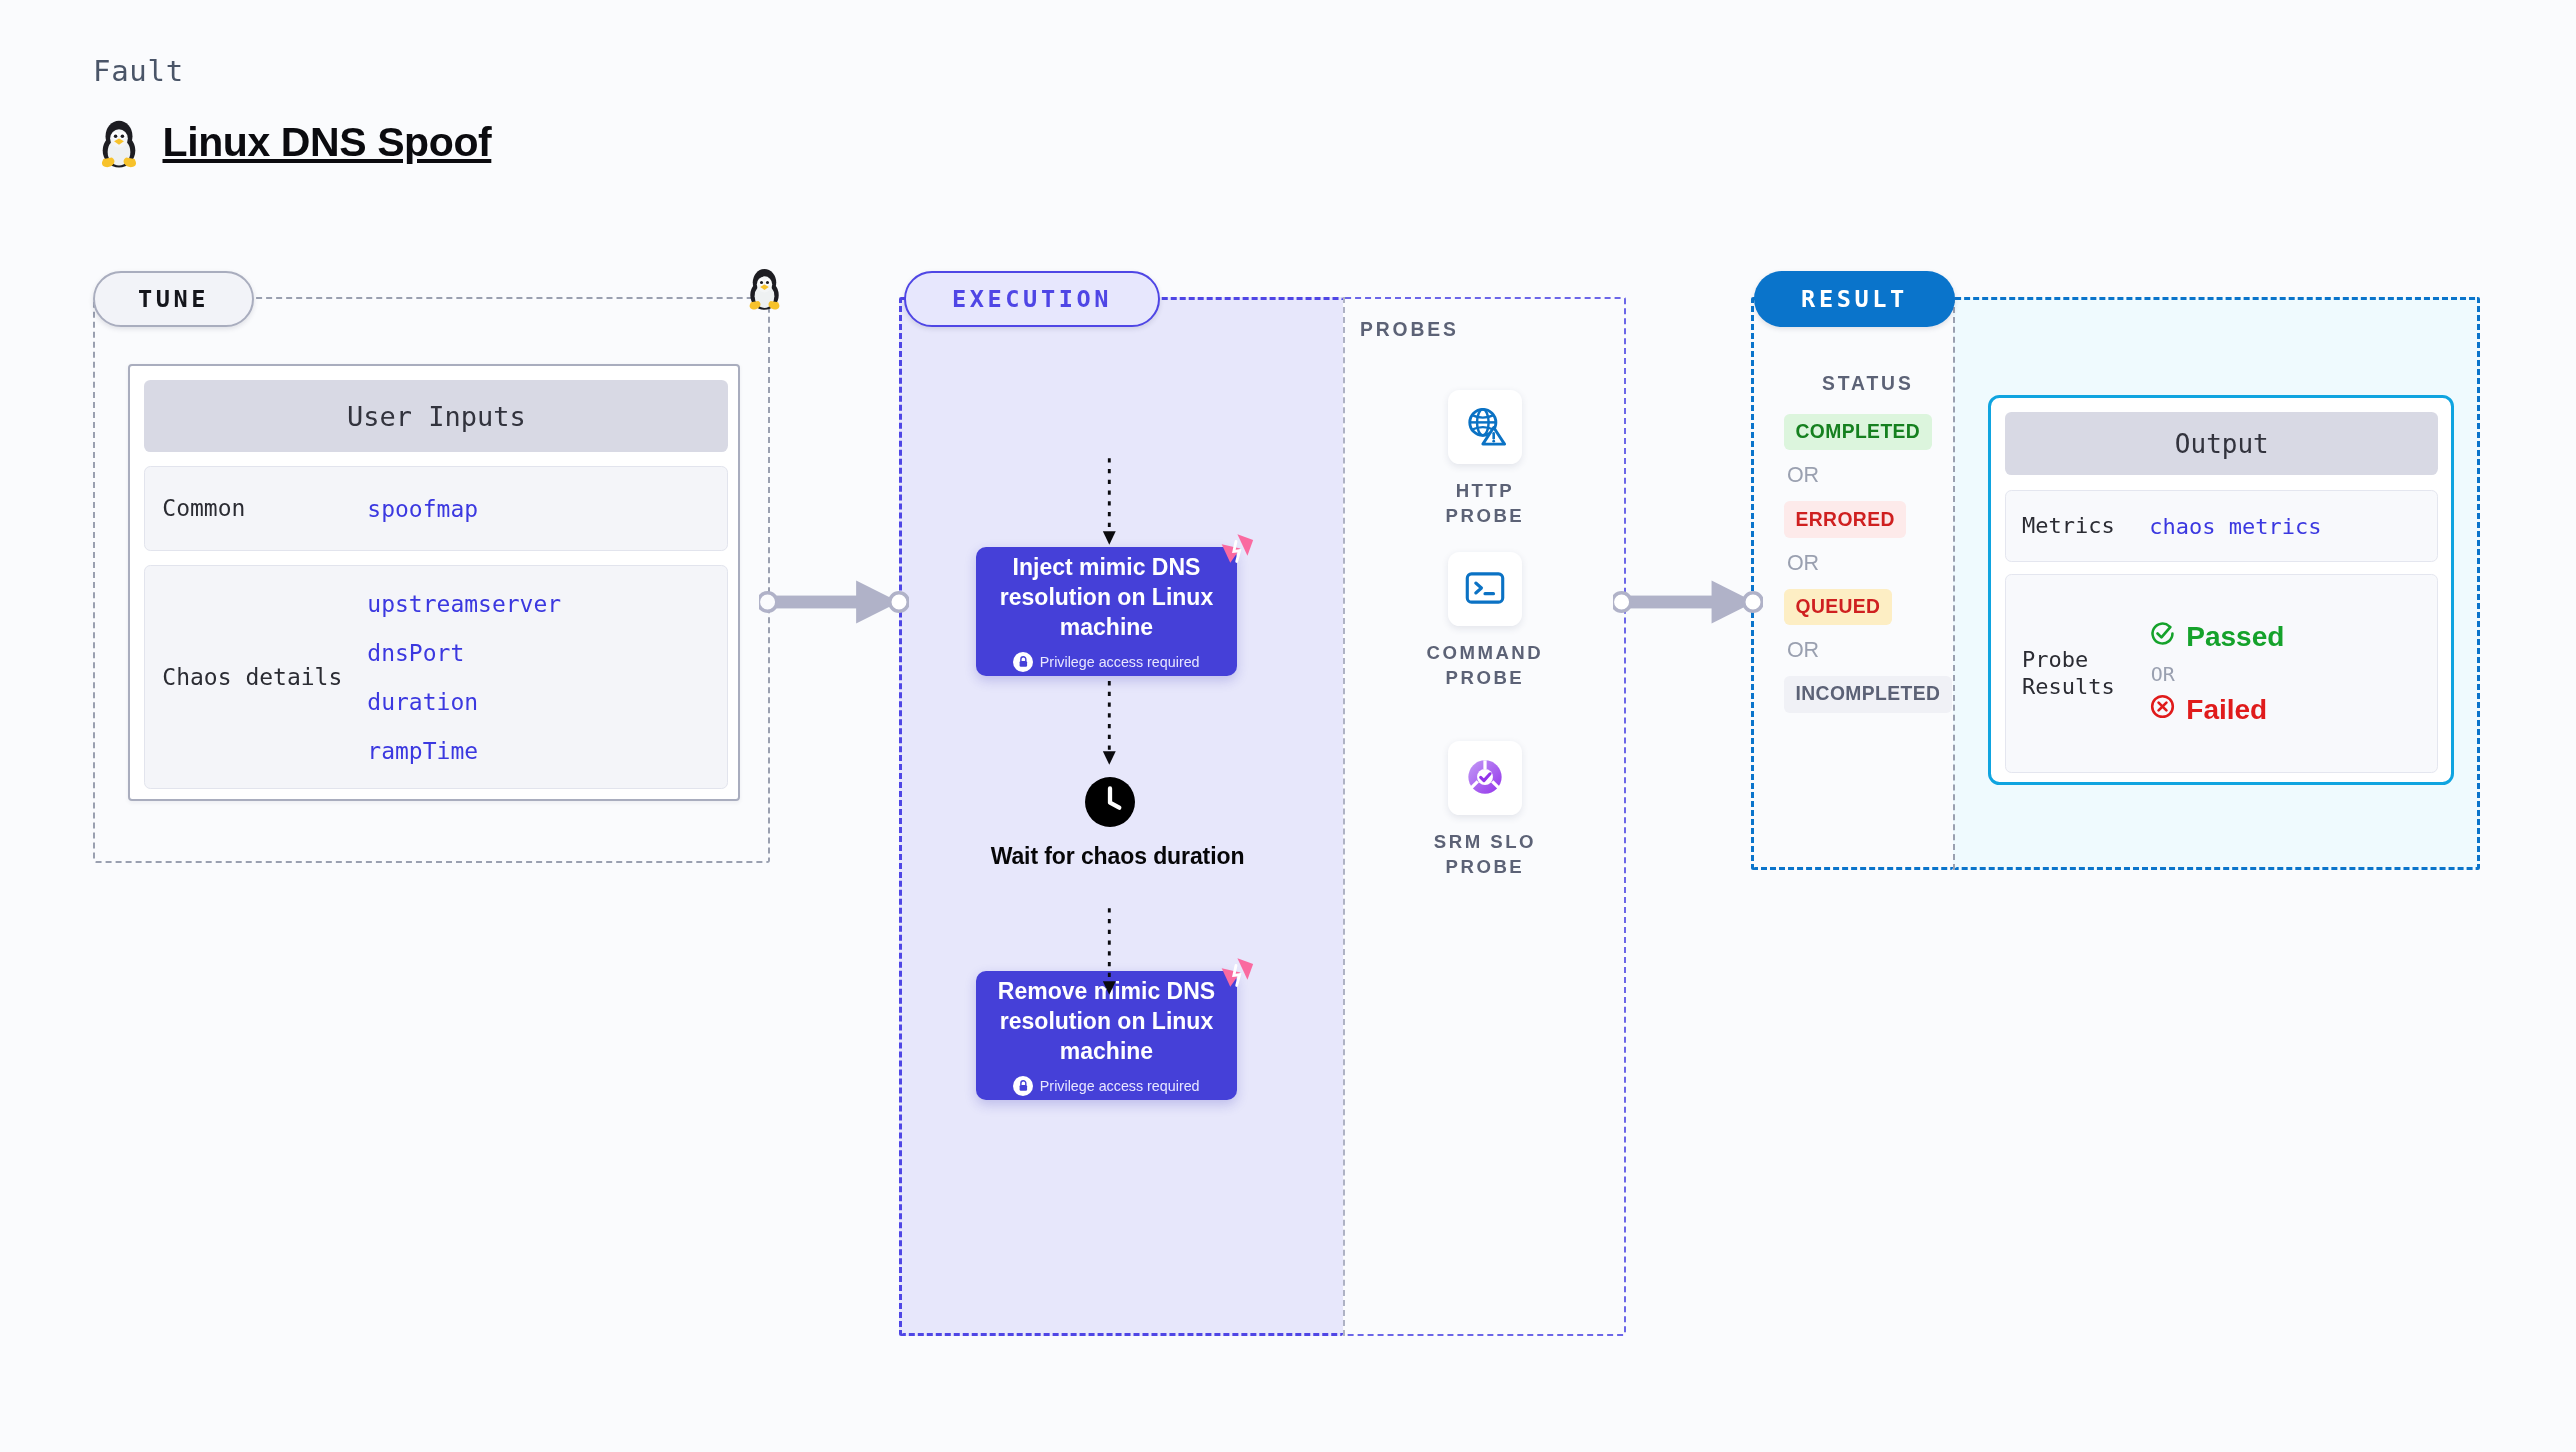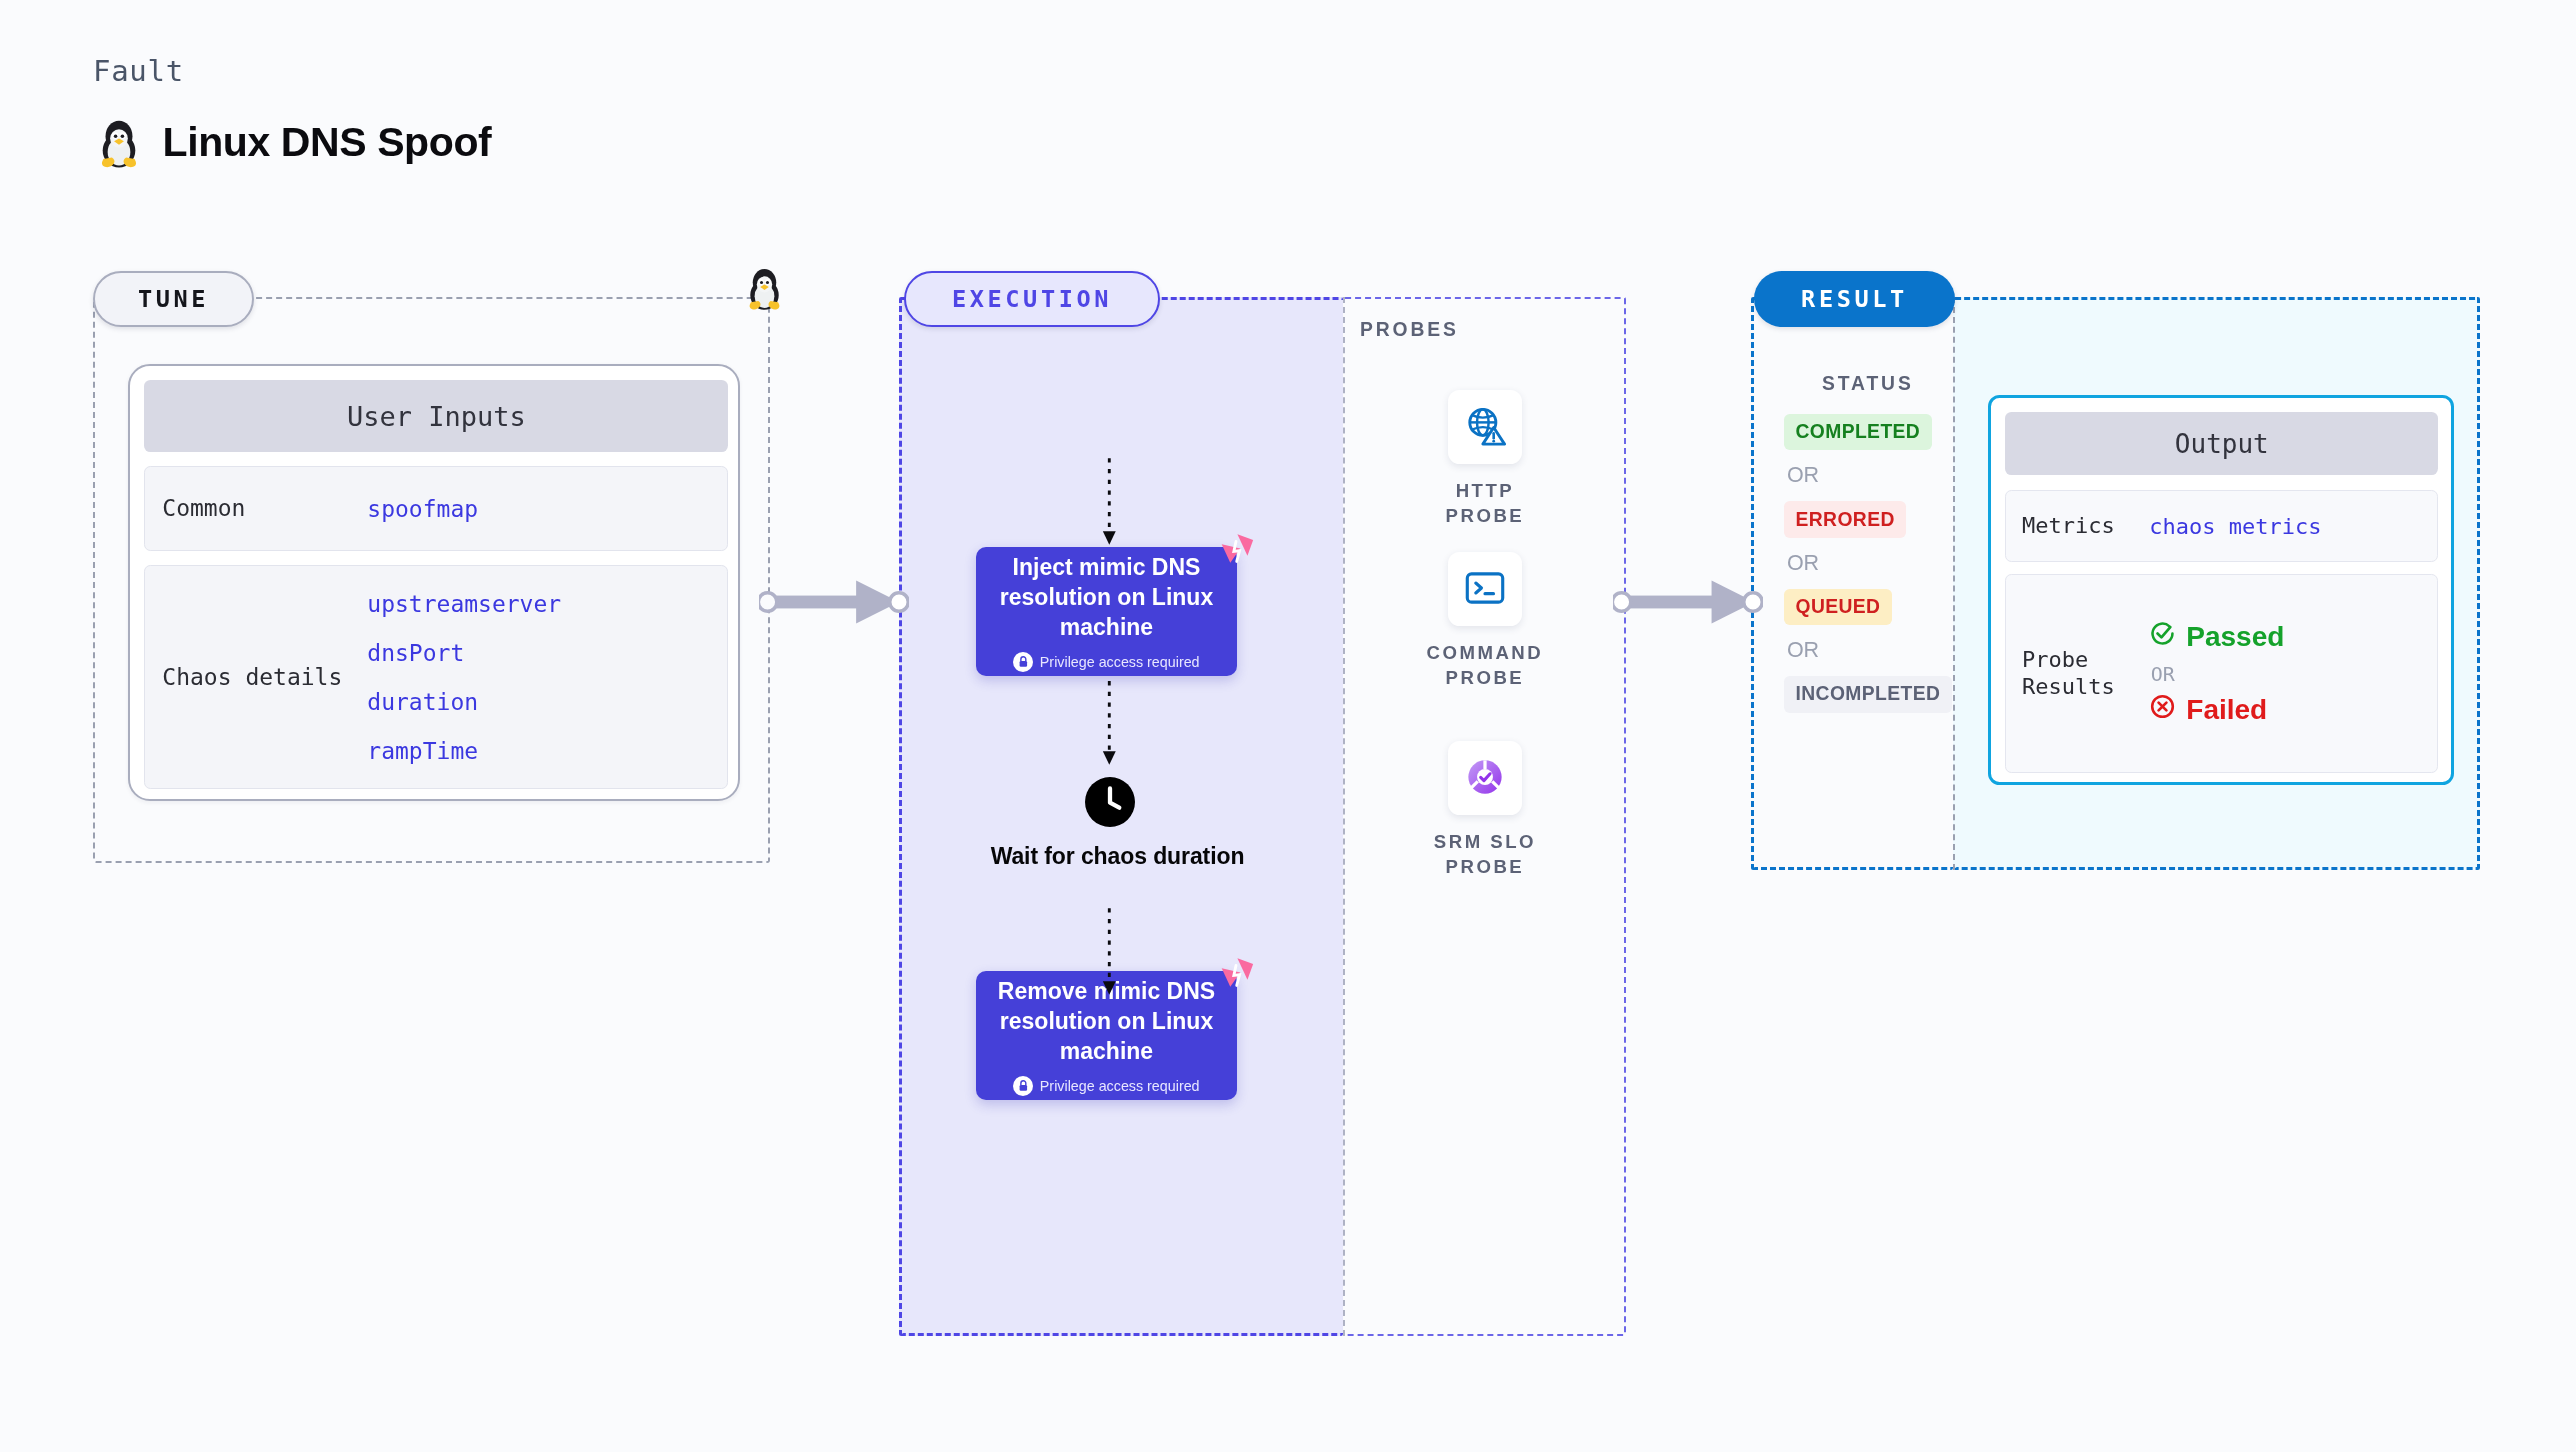--- a/index.html
+++ b/index.html
@@ -11,21 +11,21 @@
   }
   .stage { position: relative; width: 2576px; height: 1452px; }
 
   
   .hdr-kicker {
     position: absolute; left: 93px; top: 54px;
     font-family: "DejaVu Sans Mono", monospace;
     font-size: 29px; color: #4a5568; letter-spacing: 0.7px;
   }
   .hdr-row { position: absolute; left: 97px; top: 115px; display: flex; align-items: center; gap: 21.5px; }
-  .hdr-title { font-size: 41px; font-weight: bold; color: #0b0b0f; letter-spacing: -0.4px; }
+  .hdr-title { font-size: 41px; font-weight: bold; color: #0b0b0f; letter-spacing: -0.4px; text-decoration: underline; }
 
   
   .tux { display: block; }
 
   
   .pill {
     position: absolute; display: flex; align-items: center; justify-content: center;
     border-radius: 716px; font-family: "DejaVu Sans Mono", monospace;
     font-weight: bold; letter-spacing: 3.6px; z-index: 6;
     box-shadow: 0 2.1px 5px rgba(40,40,70,.13);
@@ -43,21 +43,21 @@
     background: #0a74cb; border: none; color: #ffffff; font-size: 23.6px;
   }
 
   
   .tune-box {
     position: absolute; left: 93px; top: 297px; width: 677px; height: 566px;
     border: 2.1px dashed #9aa0b0; border-radius: 2.9px; background: transparent;
   }
   .tune-card {
     position: absolute; left: 128px; top: 364px; width: 612px; height: 437px;
-    background: #ffffff; border: 2.1px solid #a9adbe; border-radius: 22px;
+    background: #ffffff; border: 2.1px solid #a9adbe; border-radius: 4px;
     box-shadow: 0 1.4px 4.3px rgba(30,30,60,.06);
   }
   .ui-header {
     position: absolute; left: 14.3px; top: 14.3px; width: 584px; height: 72px;
     background: #d8d9e4; border-radius: 6.4px;
     display: flex; align-items: center; justify-content: center;
     font-family: "DejaVu Sans Mono", monospace; font-size: 27px; color: #32333d;
   }
   .ui-row {
     position: absolute; left: 14.3px; width: 584px;

